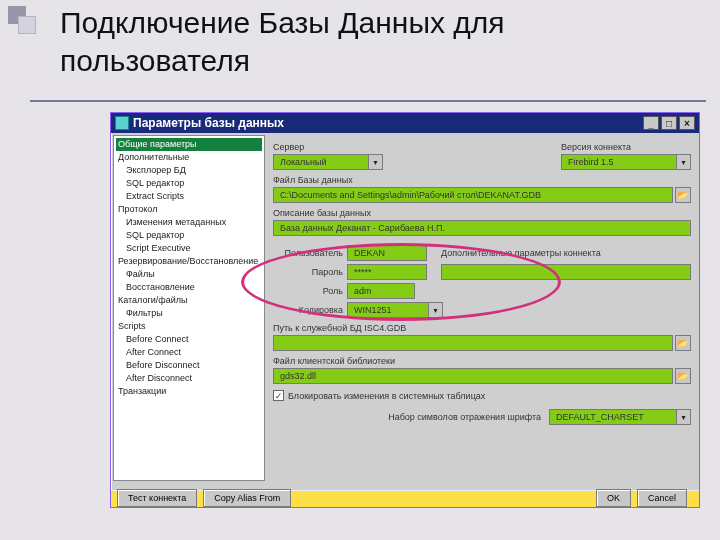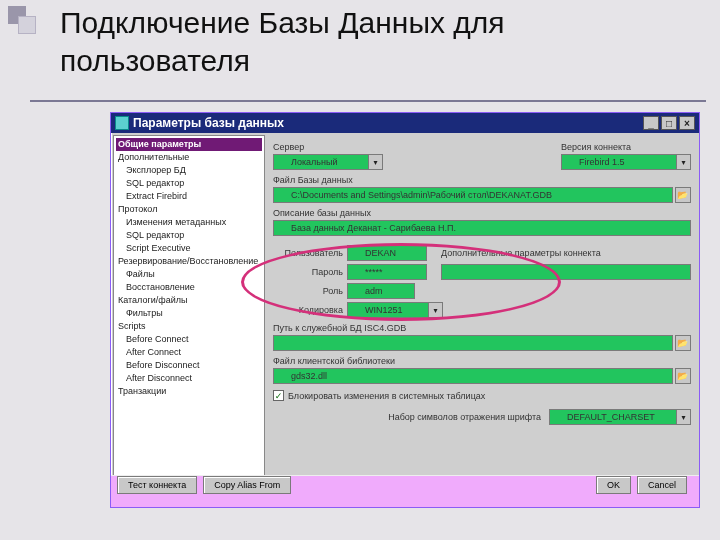--- a/index.html
+++ b/index.html
@@ -67,39 +67,39 @@
     width:152px;
     background:#fff;
     border:1px solid #888;
     margin:2px;
     padding:2px 2px;
     font-size:9px;
     color:#222;
     overflow:hidden;
   }
   .tree .sel {
-    background:#701a75; color:#fff; padding:0 2px;font-weight:bold;
+    background:#15803d; color:#fff; padding:0 2px;
   }
   .tree .node { white-space:nowrap; padding:0 2px; line-height:13px; }
   .tree .lvl1 { padding-left:10px; }
   .tree .lvl0 { padding-left:2px; }
 
   .form {
     flex:1;
     margin:2px 2px 2px 0;
     padding:2px 6px;
     position:relative;
     font-size:9px;
     color:#333;
   }
   .row { display:flex; align-items:center; margin-bottom:3px; }
   .lbl { white-space:nowrap; margin-right:4px; }
   .field {
-    background:#22c55e; border:1px solid #7a7a7a;
-    height:16px; padding:0 17px;
+    background:#84cc16; border:1px solid #7a7a7a;
+    height:16px; padding:0 6px;
     font-size:9px; display:flex; align-items:center;
     flex:1;
   }
   .combo {
     display:flex; align-items:center;
   }
   .combo .dd {
     width:14px; height:16px;
     background:#c8c8c8; border:1px solid #7a7a7a; border-left:none;
     display:flex; align-items:center; justify-content:center;
@@ -119,23 +119,23 @@
     position:absolute;
     border:3px solid #d4307a;
     border-radius:50%;
     pointer-events:none;
   }
 
   .check { width:11px; height:11px; border:1px solid #666; background:#fff; margin-right:4px; display:flex; align-items:center; justify-content:center; font-size:9px; color:#0a6a0a; }
 
   .bottom-bar {
     position:absolute; left:0; right:0; bottom:0;
-    height:32px; background:#f0abfc;
+    height:17px; background:#fde047;
     border-top:1px solid #eee;
-    display:flex; align-items:flex-start;
+    display:flex; align-items:flex-end;
     padding:0 6px;
   }
   .btn {
     height:18px; padding:0 10px;
     background:#c8c8c8; border:1px solid #7a7a7a;
     box-shadow: 1px 1px 0 #fff inset;
     font-size:9px;
     display:flex; align-items:center;
     margin-right:6px;
   }
@@ -161,21 +161,21 @@
     <div class="win-btn">×</div>
   </div>
 
   <div class="body-area">
 
     <div class="tree">
       <div class="node sel">Общие параметры</div>
       <div class="node lvl0">Дополнительные</div>
       <div class="node lvl1">Эксплорер БД</div>
       <div class="node lvl1">SQL редактор</div>
-      <div class="node lvl1">Extract Firebird</div>
+      <div class="node lvl1">Extract Scripts</div>
       <div class="node lvl0">Протокол</div>
       <div class="node lvl1">Изменения метаданных</div>
       <div class="node lvl1">SQL редактор</div>
       <div class="node lvl1">Script Executive</div>
       <div class="node lvl0">Резервирование/Восстановление</div>
       <div class="node lvl1">Файлы</div>
       <div class="node lvl1">Восстановление</div>
       <div class="node lvl0">Каталоги/файлы</div>
       <div class="node lvl1">Фильтры</div>
       <div class="node lvl0">Scripts</div>

